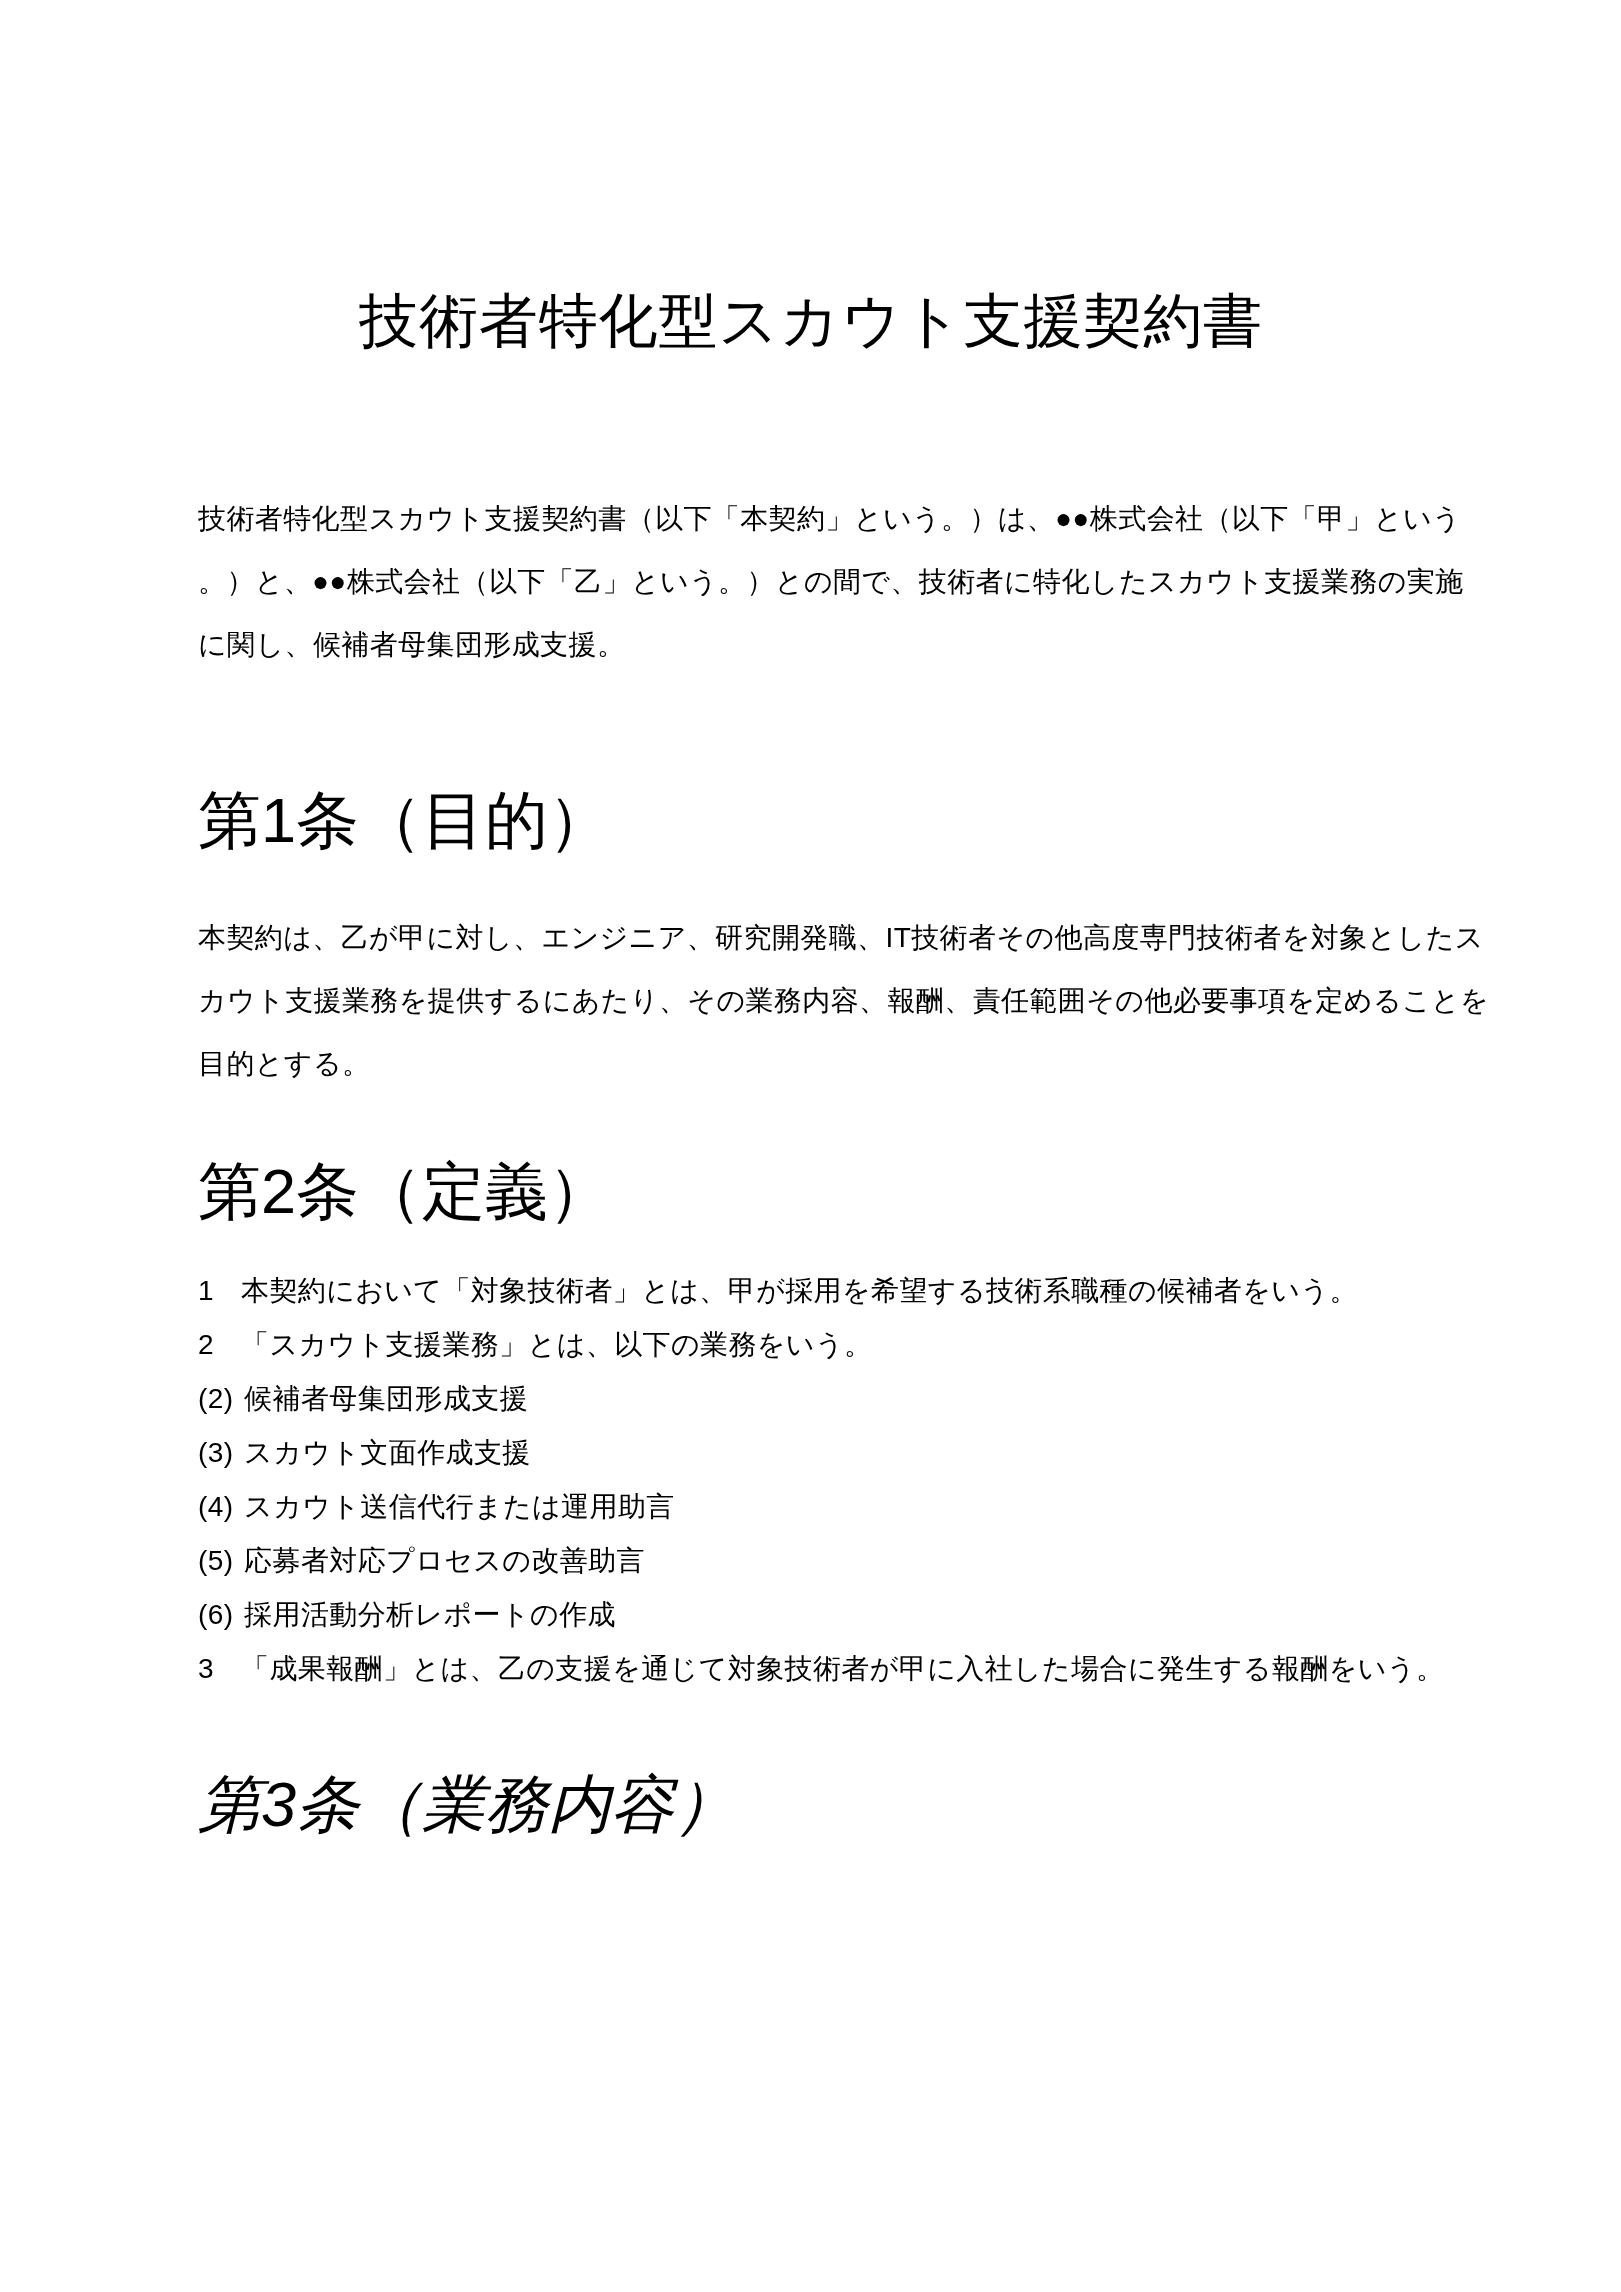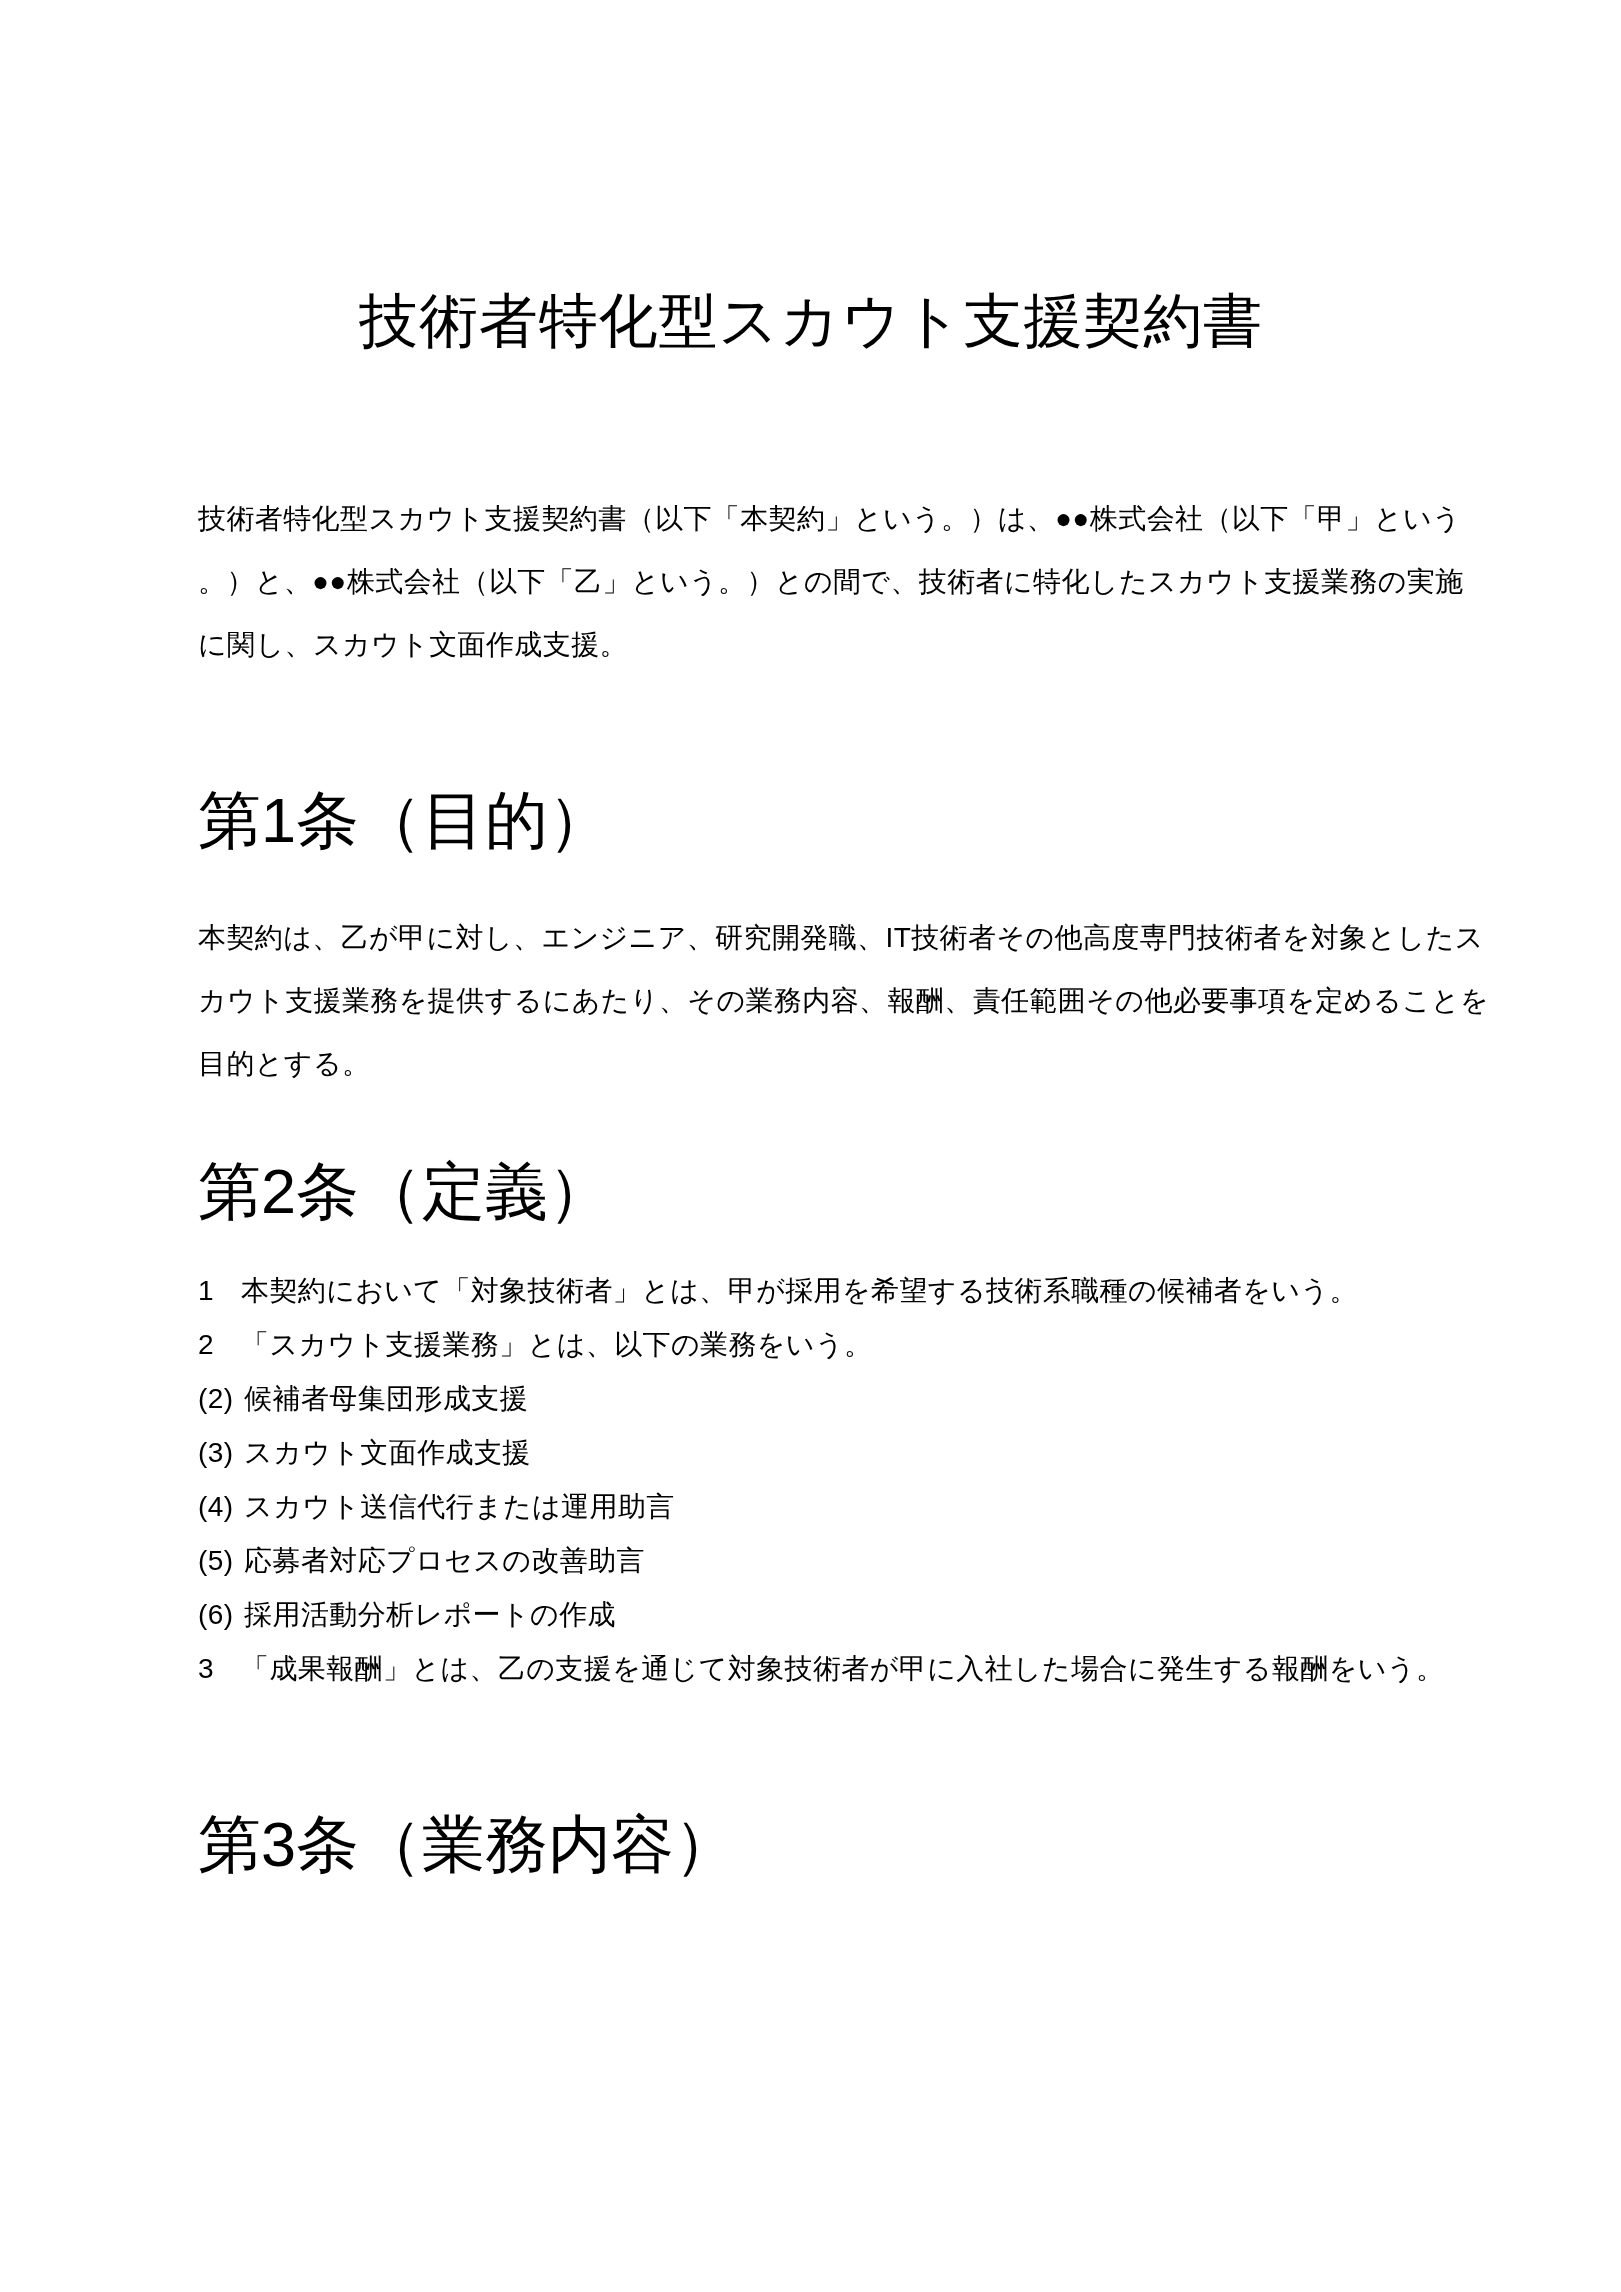--- a/index.html
+++ b/index.html
@@ -44,21 +44,21 @@
     font-size: 63px;
     font-weight: 400;
     line-height: 64px;
     height: 64px;
     white-space: nowrap;
   }
   .sec-heading.h-purpose   { margin-top: 112px; }
   .sec-body                { margin-top: 54px; }
   .sec-heading.h-defs      { margin-top: 64px; }
   .def-list                { margin-top: 41px; }
-  .sec-heading.h-scope     { margin-top: 116px; }
+  .sec-heading.h-scope     { margin-top: 76px; font-style: italic; }
   .list-item {
     font-size: 28px;
     line-height: 54px;
     height: 54px;
     white-space: nowrap;
     letter-spacing: 0.4px;
   }
   .list-item .marker { display: inline-block; }
   .item-num   .marker { min-width: 43px; }
   .item-paren .marker { margin-right: 10.7px; }
@@ -67,21 +67,21 @@
 <body>
 
 <div class="page">
   <div class="inner">
 
     <h1 class="doc-title">技術者特化型スカウト支援契約書</h1>
 
     <div class="intro">
       <div class="body-line">技術者特化型スカウト支援契約書（以下「本契約」という。）は、●●株式会社（以下「甲」という</div>
       <div class="body-line">。）と、●●株式会社（以下「乙」という。）との間で、技術者に特化したスカウト支援業務の実施</div>
-      <div class="body-line">に関し、スカウト文面作成支援。</div>
+      <div class="body-line">に関し、候補者母集団形成支援。</div>
     </div>
 
     <h2 class="sec-heading h-purpose">第1条（目的）</h2>
 
     <div class="sec-body">
       <div class="body-line">本契約は、乙が甲に対し、エンジニア、研究開発職、IT技術者その他高度専門技術者を対象としたス</div>
       <div class="body-line">カウト支援業務を提供するにあたり、その業務内容、報酬、責任範囲その他必要事項を定めることを</div>
       <div class="body-line">目的とする。</div>
     </div>
 

